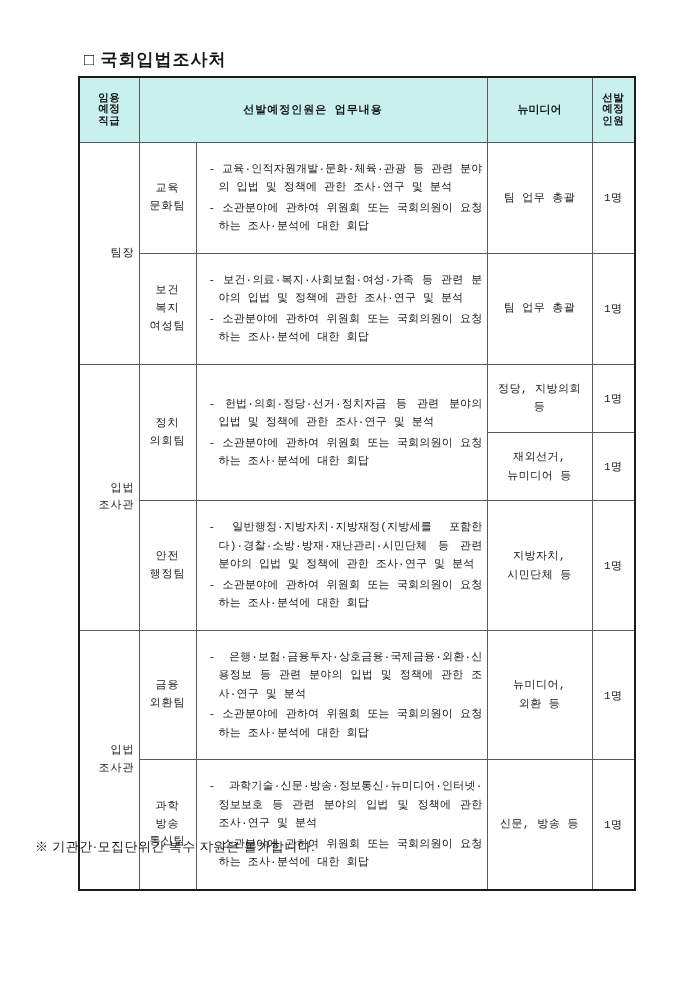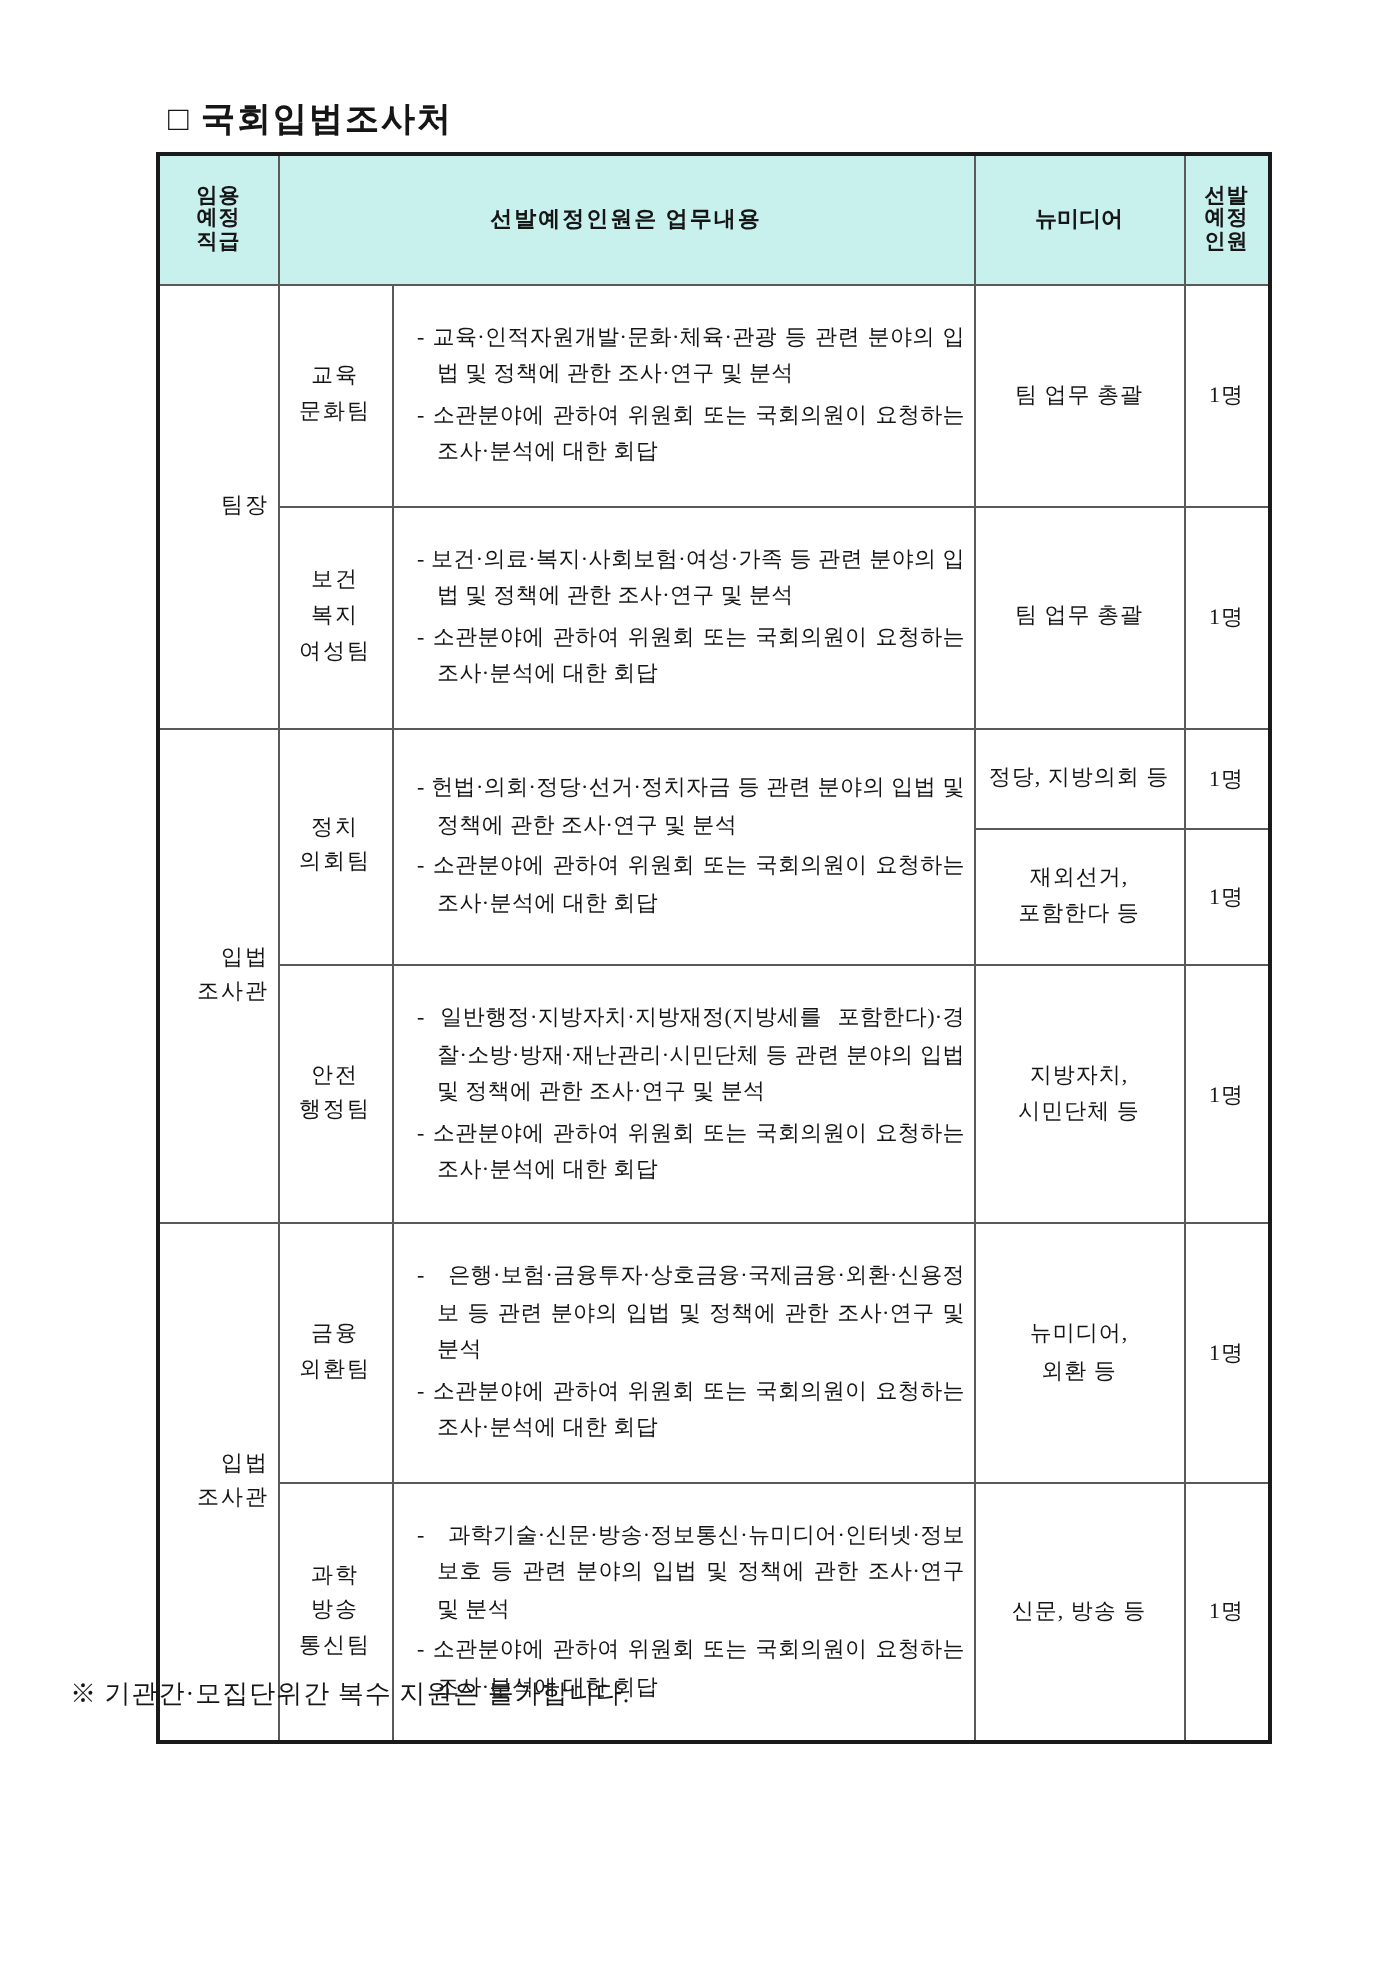--- a/index.html
+++ b/index.html
@@ -25,20 +25,21 @@
     border-collapse: collapse;
     table-layout: fixed;
   }
   table.main { border: 2px solid #1a1a1a; }
   table.main td, table.main th {
     border: 1px solid #5a5a5a;
     padding: 15px 4px;
     vertical-align: middle;
     font-size: 11px;
     font-weight: normal;
+    font-family: Liberation Mono, monospace;
   }
   tr.hdr th {
     background: #c8f1ee;
     font-weight: bold;
     text-align: center;
   }
   .hdr-stack { white-space: pre-line; line-height: 1.08; font-size: 10.5px; letter-spacing: 0.5px; }
   .hdr-wide  { letter-spacing: 1px; }
   td.rank, td.team, td.field, td.quota { text-align: center; }
   td.rank  { white-space: pre-line; line-height: 1.6; letter-spacing: 1px; text-align: right; }
@@ -132,21 +133,21 @@
     <td class="duty" rowspan="2">
       <div class="bullet">- 헌법·의회·정당·선거·정치자금 등 관련 분야의 입법 및 정책에 관한 조사·연구 및 분석</div>
       <div class="bullet">- 소관분야에 관하여 위원회 또는 국회의원이 요청하는 조사·분석에 대한 회답</div>
     </td>
     <td class="field">정당, 지방의회 등</td>
     <td class="quota">1명</td>
   </tr>
 
   <tr class="h-d">
     <td class="field">재외선거,
-포함한다 등</td>
+뉴미디어 등</td>
     <td class="quota">1명</td>
   </tr>
 
   <tr class="h-e">
     <td class="team">안전
 행정팀</td>
     <td class="duty">
       <div class="bullet">- 일반행정·지방자치·지방재정(지방세를 포함한다)·경찰·소방·방재·재난관리·시민단체 등 관련 분야의 입법 및 정책에 관한 조사·연구 및 분석</div>
       <div class="bullet">- 소관분야에 관하여 위원회 또는 국회의원이 요청하는 조사·분석에 대한 회답</div>
     </td>

